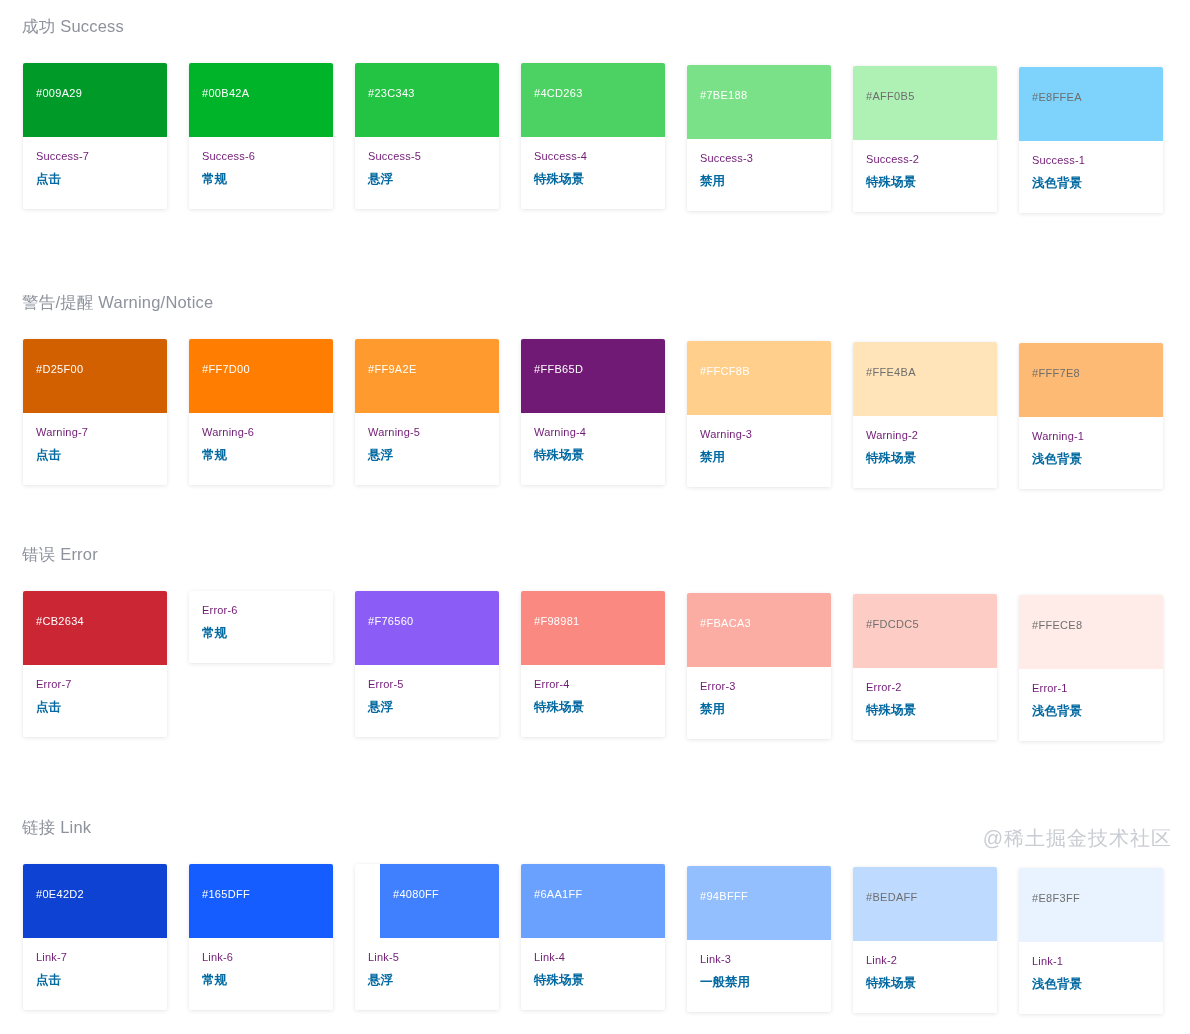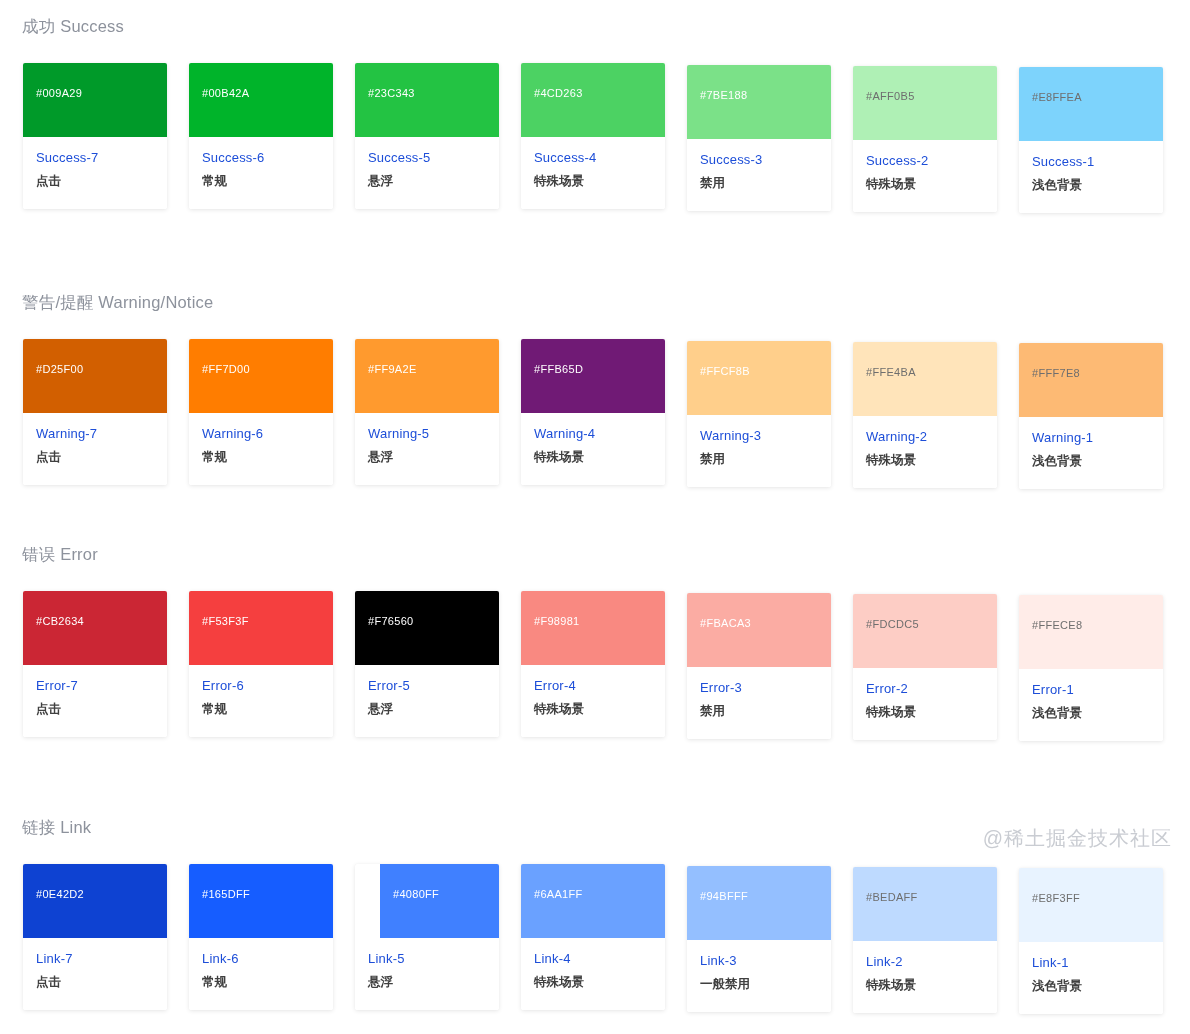--- a/index.html
+++ b/index.html
@@ -65,30 +65,30 @@
   }
   .hex-light { color: #ffffff; }
   .hex-dark  { color: #6e6e6e; }
 
   .card-body {
     padding: 14px 13px 14px 13px;
     background: #ffffff;
     height: 72px;
   }
   .card-name {
-    font-size: 13px;
-    color: #1d4ed8;
+    font-size: 11px;
+    color: #701a75;
     letter-spacing: 0.2px;
     line-height: 1;
     margin-bottom: 11px;
     white-space: nowrap;
   }
   .card-desc {
     font-size: 12.5px;
-    color: #404040;
+    color: #0369a1;
     font-weight: bold;
     line-height: 1;
     white-space: nowrap;
   }
 
   .watermark {
     position: absolute;
     right: 18px;
     bottom: 8px;
     font-size: 20px;
@@ -246,30 +246,27 @@
           <div class="card" style="left: 23px; top: 0px;">
             <div class="swatch" style="background: rgb(203, 38, 52);">
               <div class="swatch-hex hex-light">#CB2634</div>
             </div>
             <div class="card-body">
               <div class="card-name">Error-7</div>
               <div class="card-desc">点击</div>
             </div>
           </div>
           <div class="card" style="left: 189px; top: 0px;">
-            <div class="swatch" style="background: rgb(245, 63, 63);">
-              <div class="swatch-hex hex-light">#F53F3F</div>
-            </div>
             <div class="card-body">
               <div class="card-name">Error-6</div>
               <div class="card-desc">常规</div>
             </div>
           </div>
           <div class="card" style="left: 355px; top: 0px;">
-            <div class="swatch" style="background: #000000;">
+            <div class="swatch" style="background: #8b5cf6;">
               <div class="swatch-hex hex-light">#F76560</div>
             </div>
             <div class="card-body">
               <div class="card-name">Error-5</div>
               <div class="card-desc">悬浮</div>
             </div>
           </div>
           <div class="card" style="left: 521px; top: 0px;">
             <div class="swatch" style="background: rgb(249, 137, 129);">
               <div class="swatch-hex hex-light">#F98981</div>

